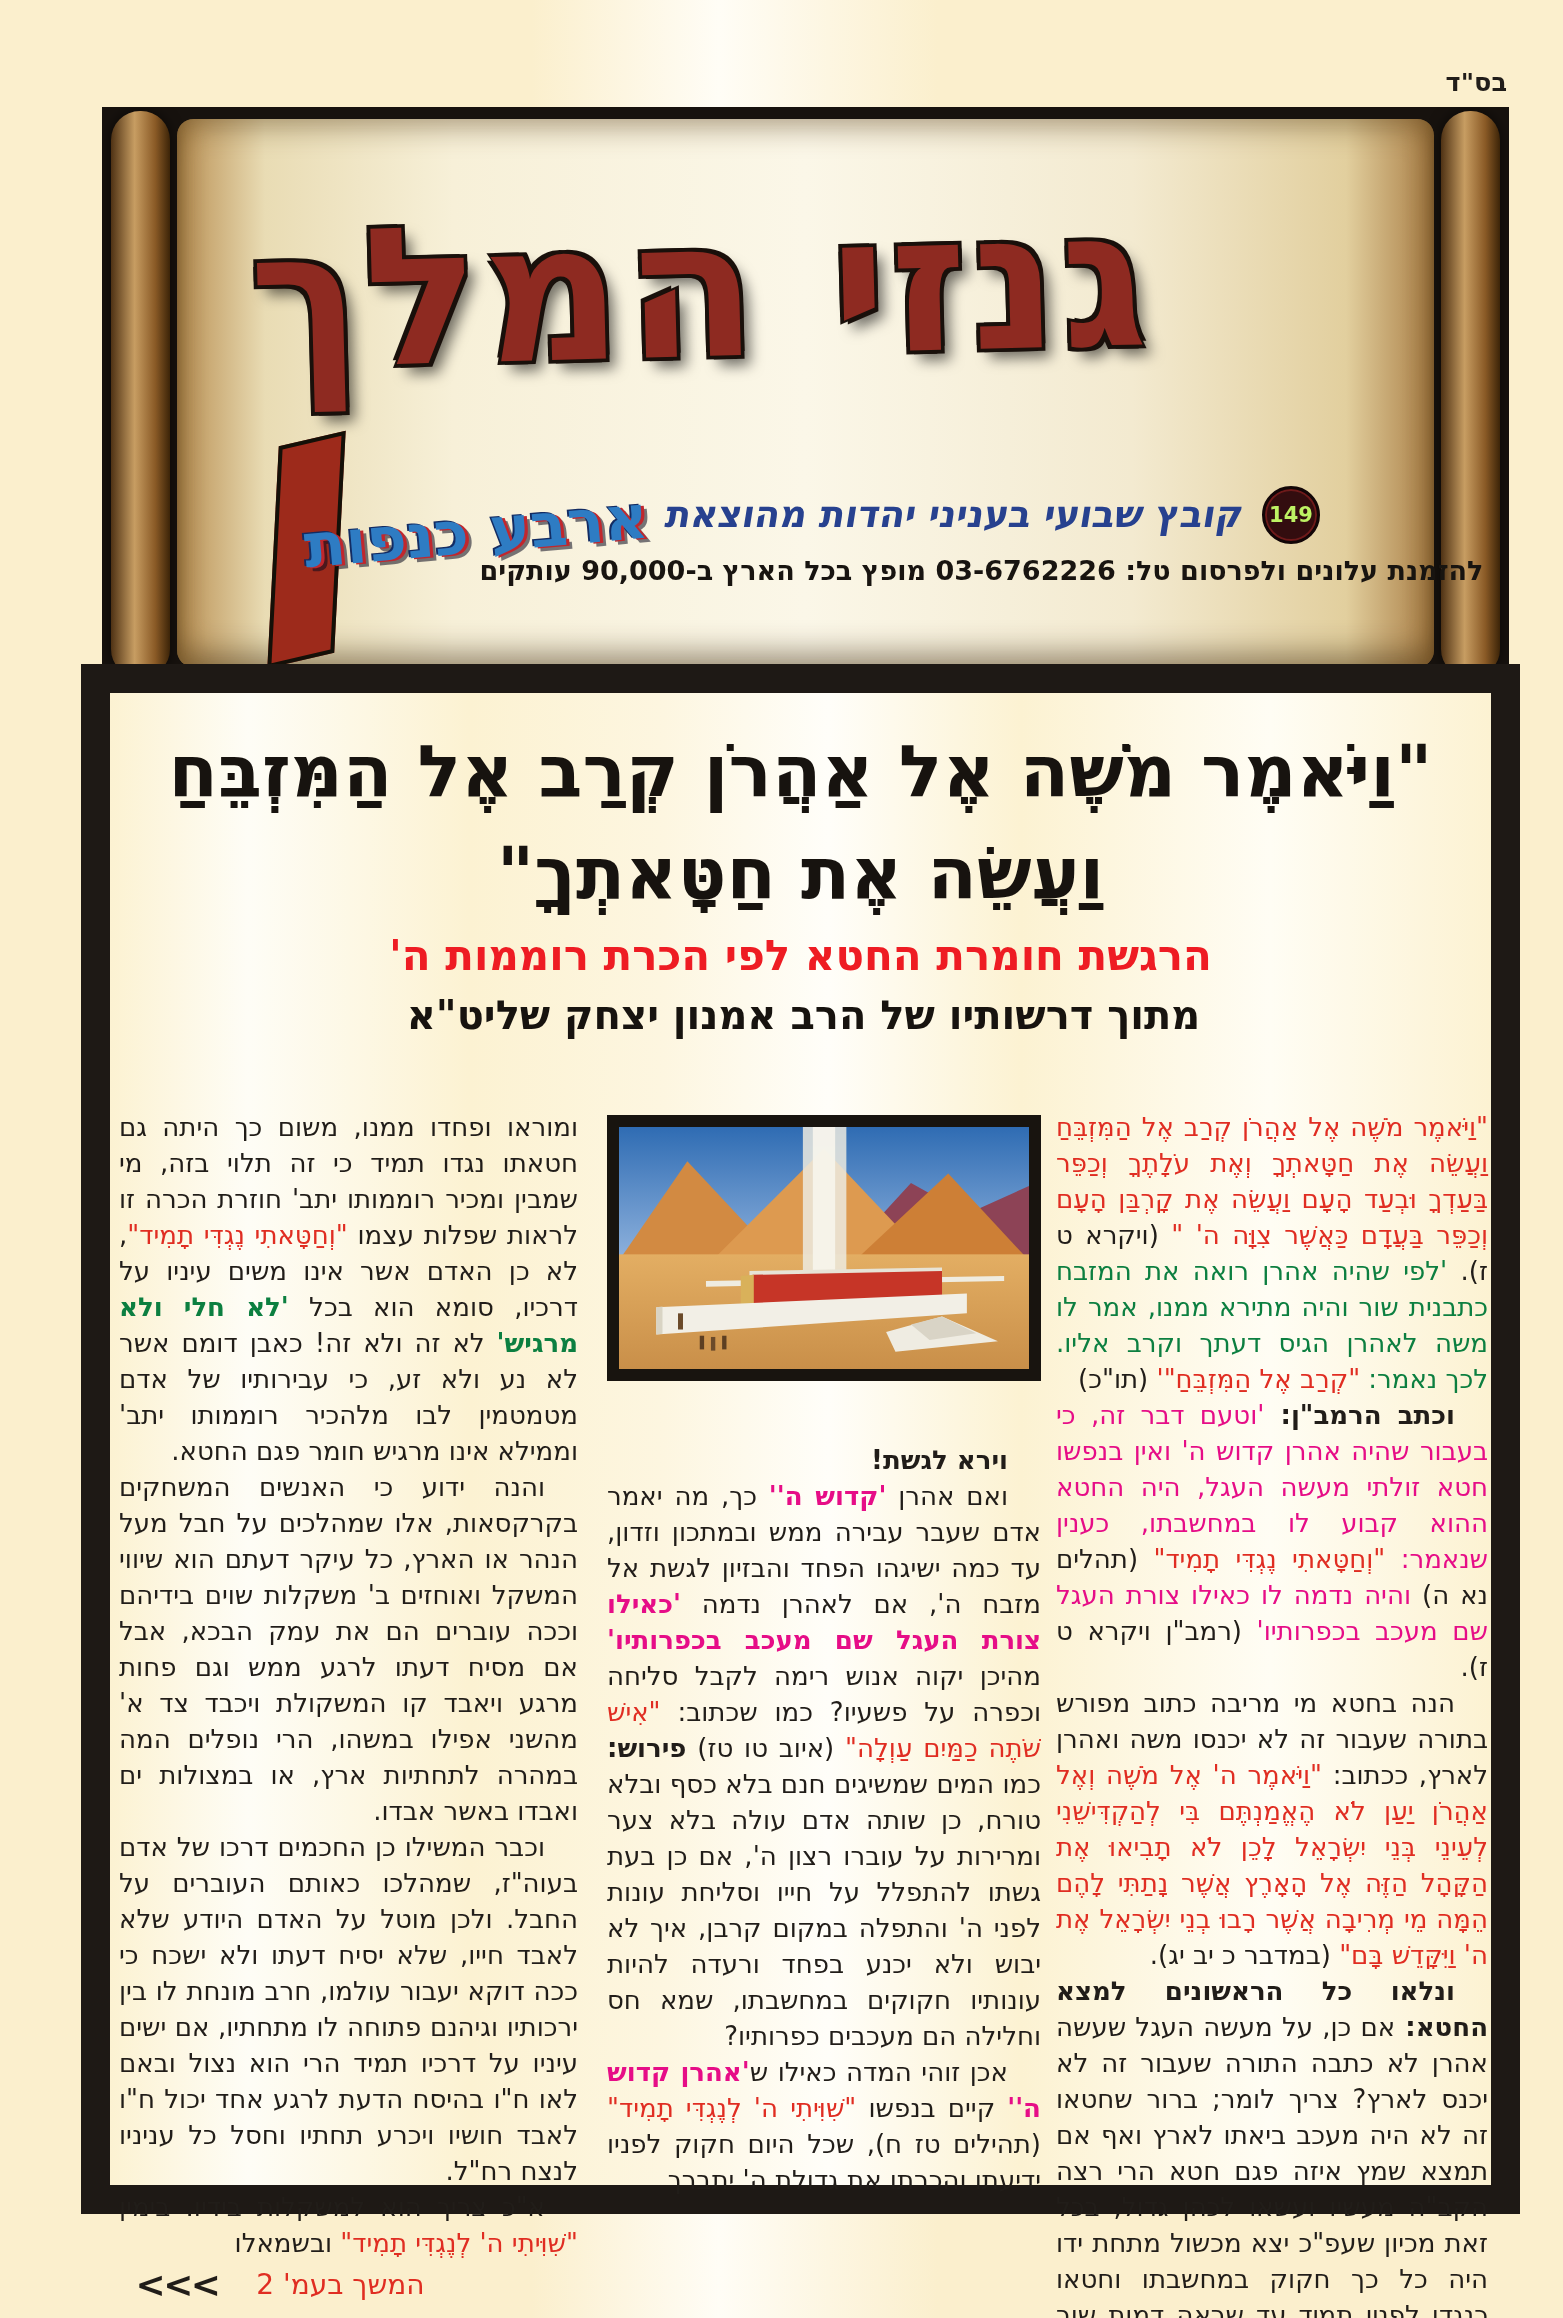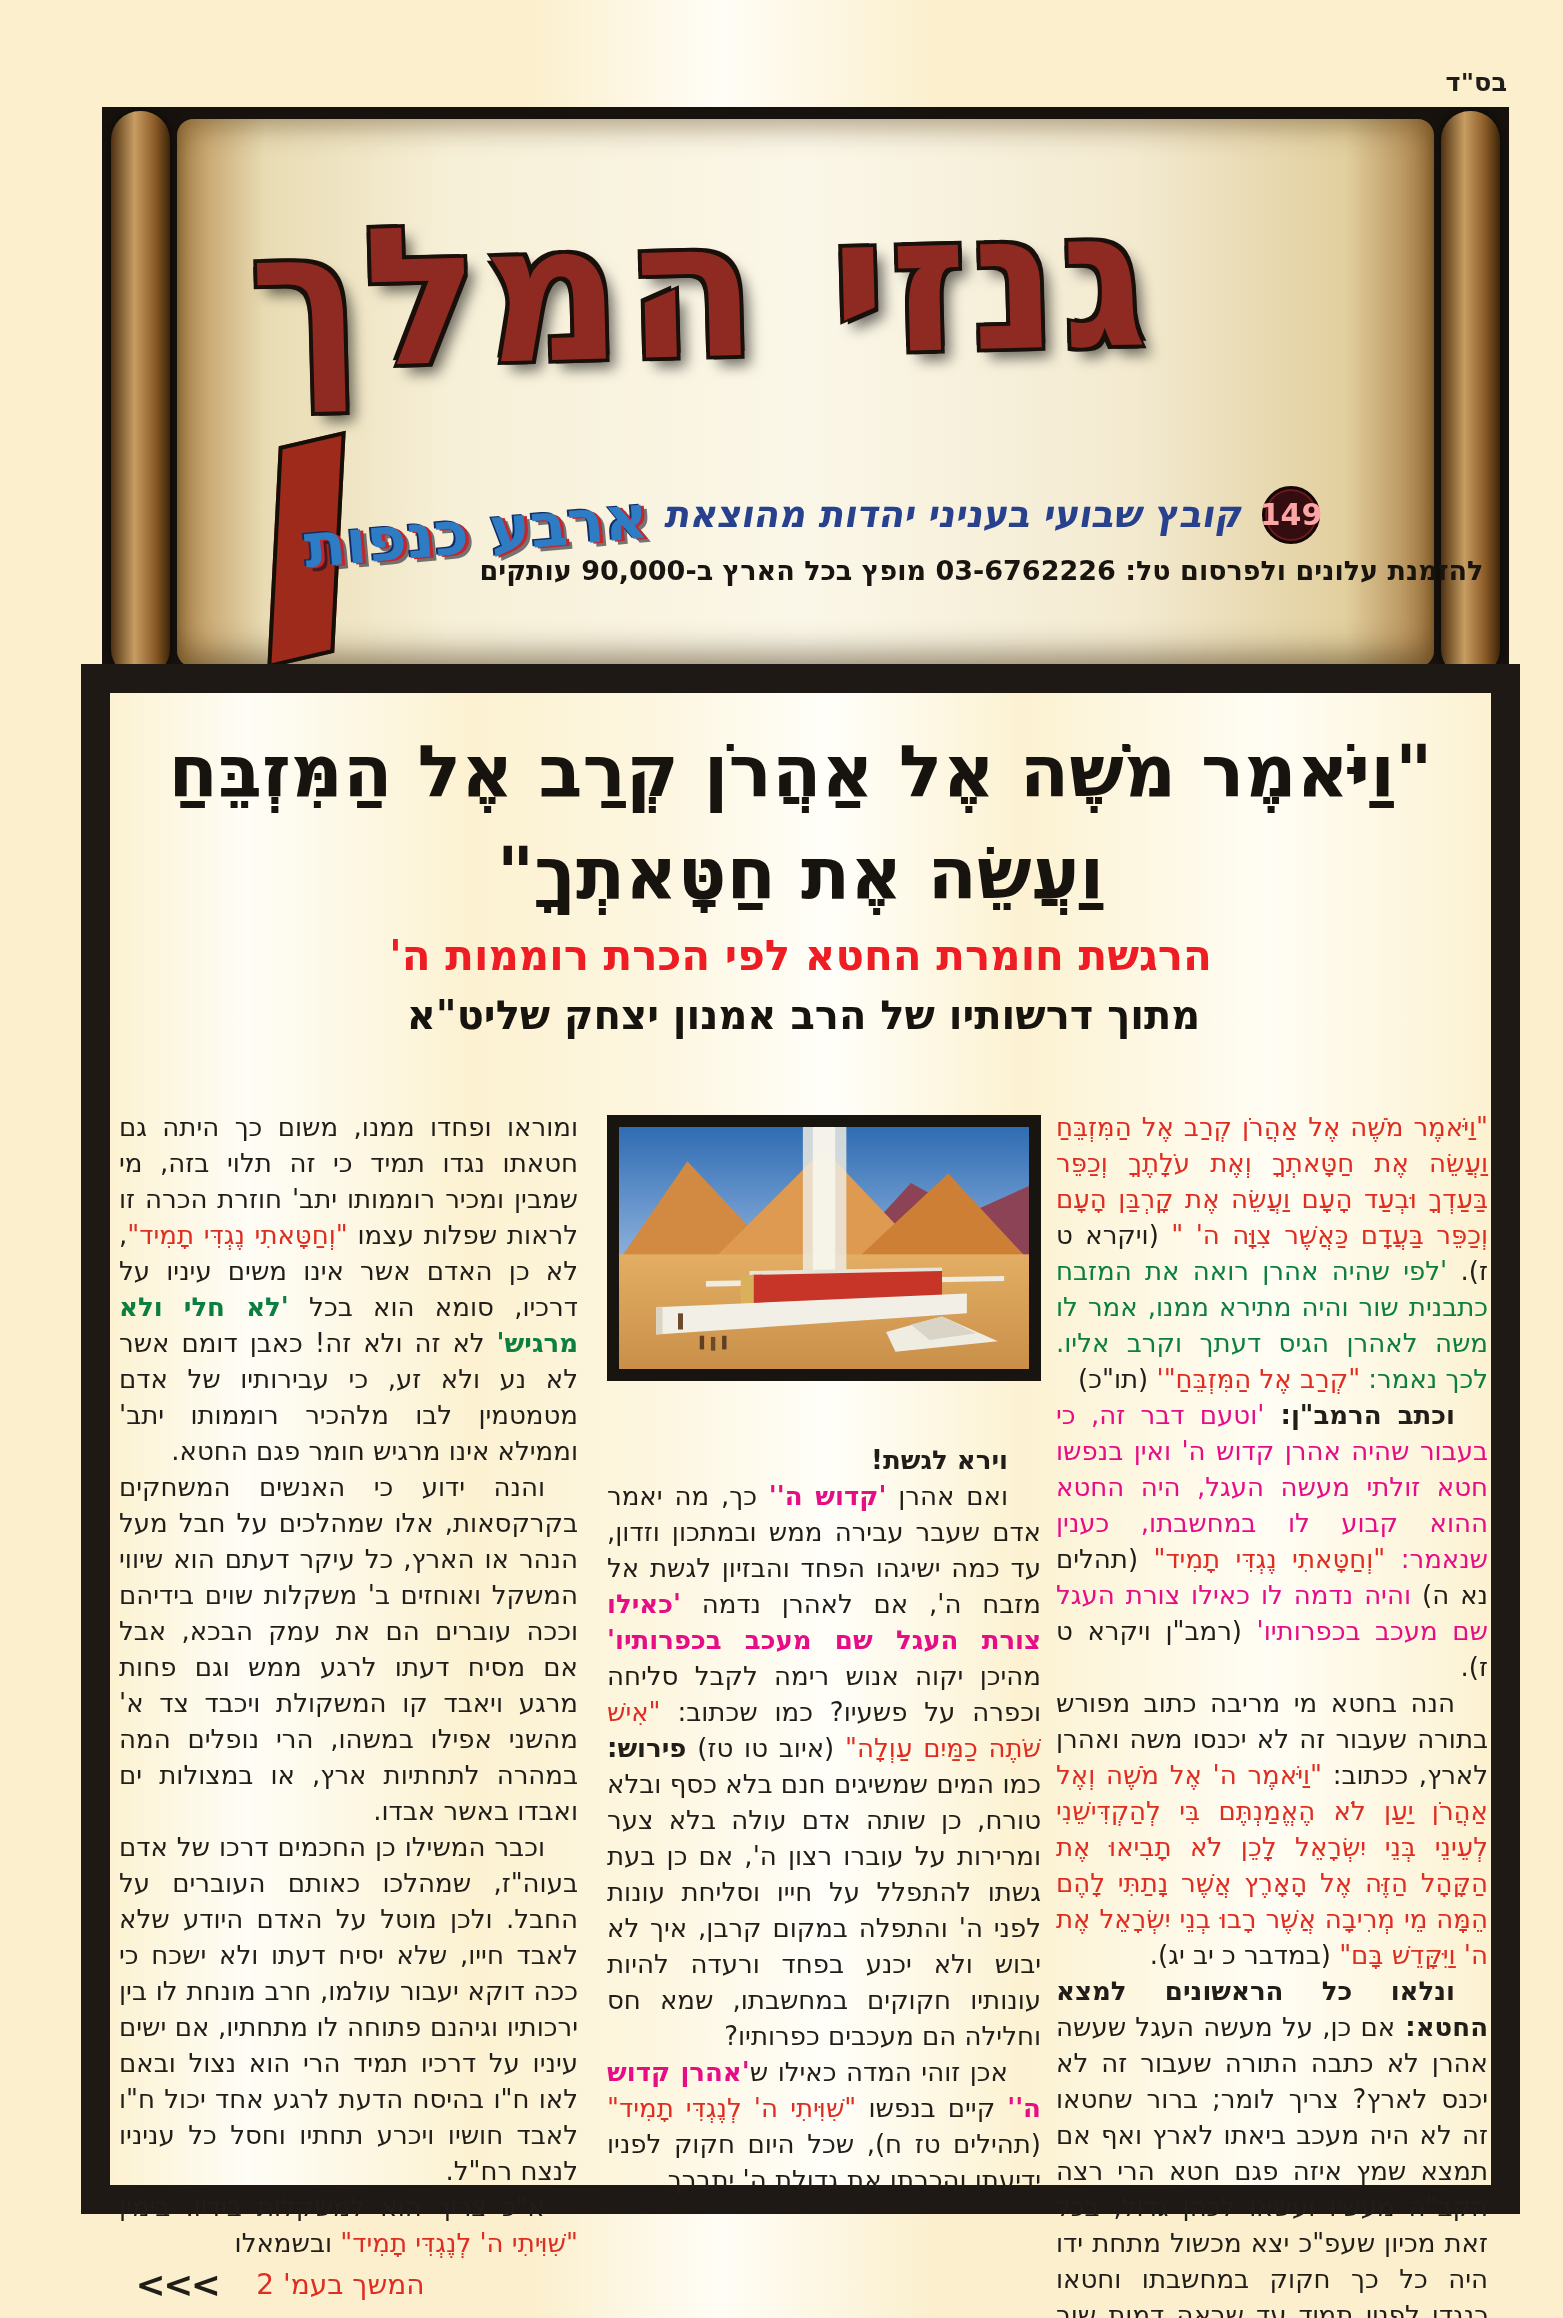--- a/index.html
+++ b/index.html
@@ -27,21 +27,21 @@
   .title{
     position:absolute;top:83px;left:134px;right:345px;text-align:center;
     font-size:191px;font-weight:bold;line-height:1.05;color:#8e2a21;
     transform:rotate(-1.5deg);
     text-shadow:-3.8px 3.8px 0 #19100b,3.8px 3.8px 0 #19100b,-3.8px -3.8px 0 #19100b,3.8px -3.8px 0 #19100b,9px 10.2px 14px rgba(0,0,0,.55);
     letter-spacing:3.8px;white-space:nowrap;
   }
   .issue-line{position:absolute;top:372px;right:189px;display:flex;align-items:center;gap:19px;}
   .issue-badge{
     width:52px;height:52px;border-radius:50%;background:#330d0f;border:3.8px solid #120607;
-    color:#fca5a5;font-size:30px;font-weight:bold;display:flex;align-items:center;justify-content:center;flex:0 0 auto;
+    color:#bef264;font-size:21px;font-weight:bold;display:flex;align-items:center;justify-content:center;flex:0 0 auto;
     box-shadow:0 0 0 1.9px #6e1a1a inset;
   }
   .subtitle{font-size:37px;font-weight:bold;color:#27418f;transform:skewX(-9deg);white-space:nowrap;}
   .brand{
     font-size:61px;font-weight:bold;color:#2e7cc3;transform:rotate(-5deg) translateY(16.6px);white-space:nowrap;
     text-shadow:3.2px 1.3px 0 #c1272d,-1.9px -1.3px 0 #132c63,5.8px 4.5px 0 rgba(10,10,30,.55);
   }
   .contact{position:absolute;top:448px;left:467px;right:25.6px;text-align:center;font-size:27px;font-weight:bold;color:#181410;white-space:nowrap;}
   
   .frame{

